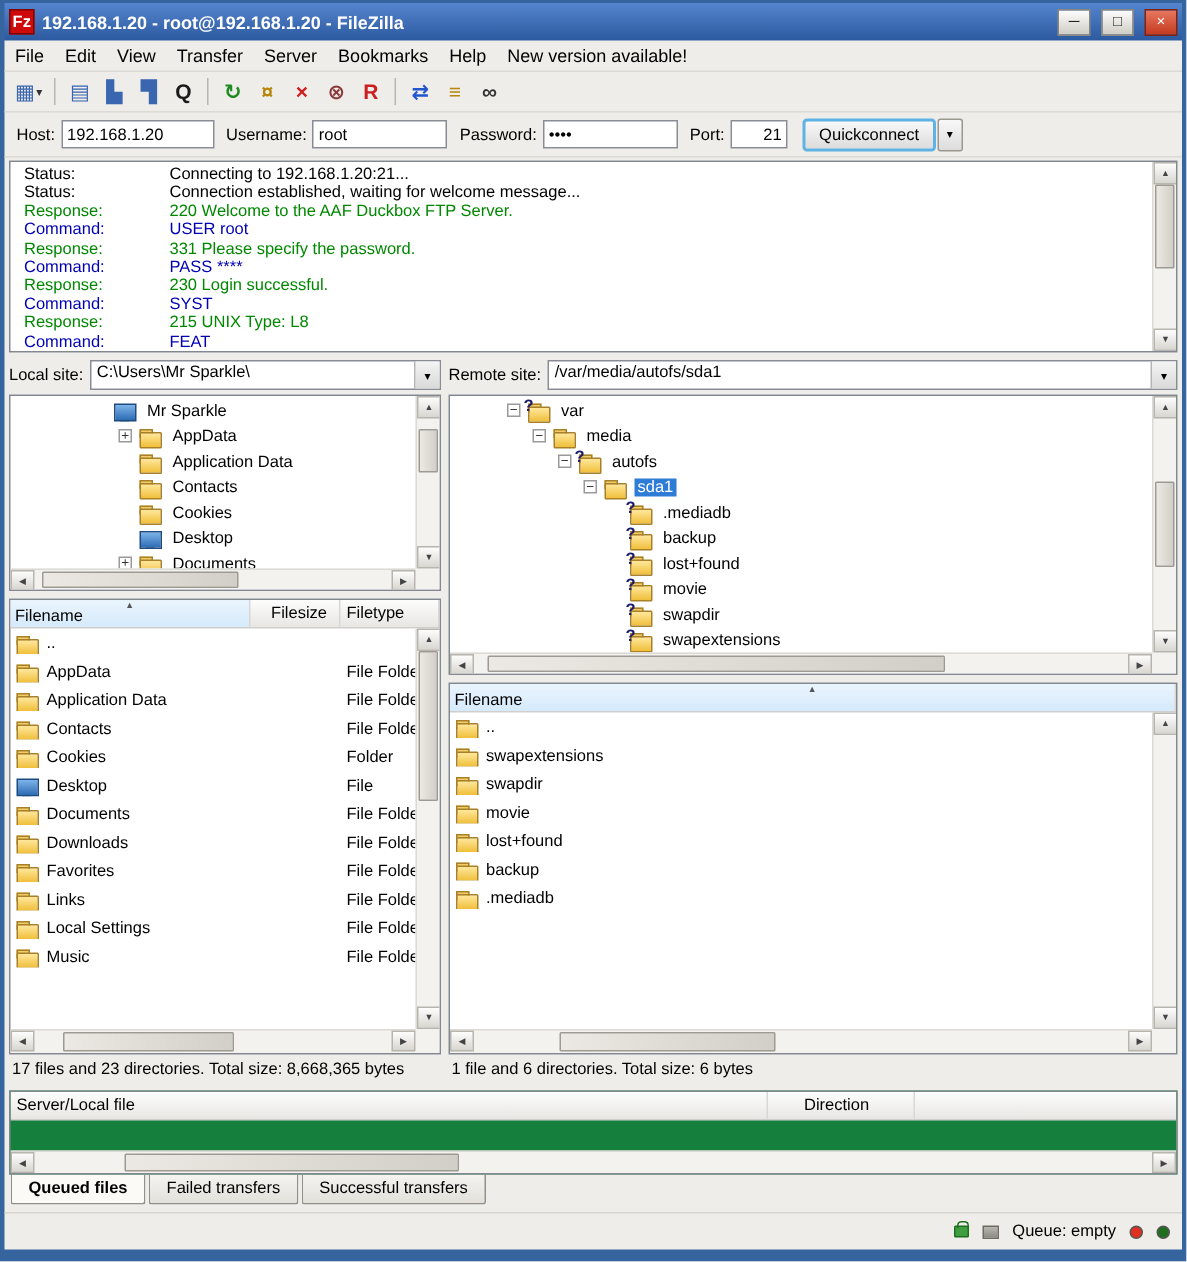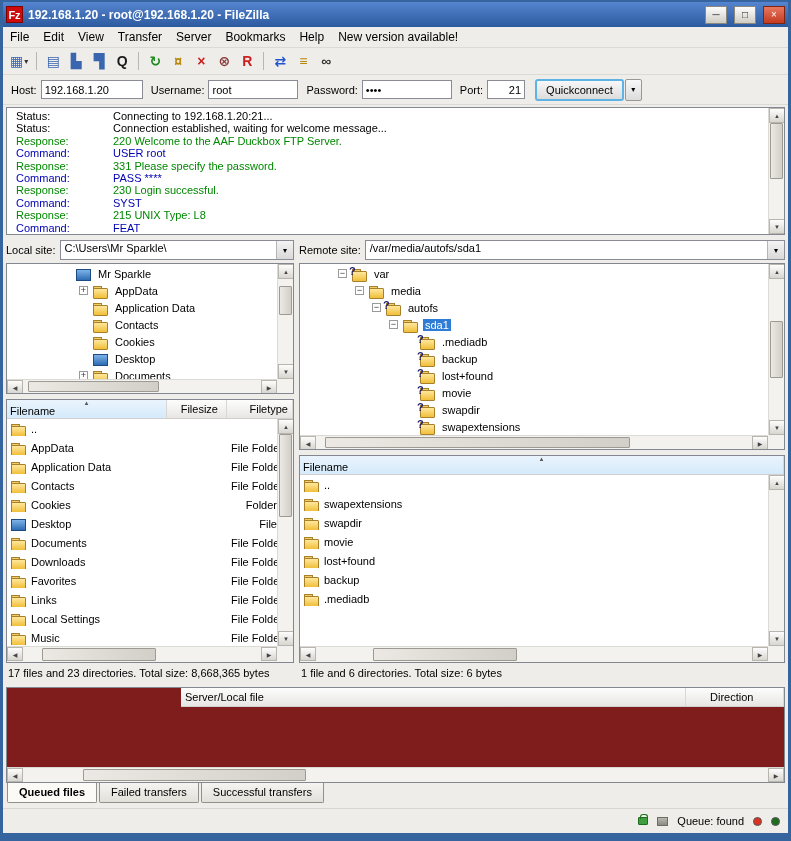--- a/index.html
+++ b/index.html
@@ -84,21 +84,21 @@
              display:flex; flex-direction:column; }
   .list-header { flex:none; height:19px; display:flex; background:linear-gradient(#fdfdfd,#e7e6e3);
                  border-bottom:1px solid #d0cfcd; overflow:hidden; }
   .hcell { position:relative; padding:3px 4px 0 4px; border-right:1px solid #d8d7d5; white-space:nowrap; overflow:hidden; }
   .hcell.sorted { background:linear-gradient(#eaf4fd,#d5eafb); }
   .sort-arrow { position:absolute; top:-1px; left:50%; transform:translateX(-50%); font-size:7px; color:#555; }
   .list-rows { flex:1; overflow:hidden; margin-right:16px; margin-bottom:16px; }
   .list-row { height:19px; display:flex; align-items:center; white-space:nowrap; }
   .c-name  { flex:none; width:160px; display:flex; align-items:center; padding-left:3px; overflow:hidden; }
   .c-size  { flex:none; width:60px; text-align:right; padding-right:8px; }
-  .c-type  { flex:1; padding-left:4px; overflow:hidden;text-align:right; }
+  .c-type  { flex:1; padding-left:4px; overflow:hidden; }
   .c-wide  { flex:1; display:flex; align-items:center; padding-left:3px; overflow:hidden; }
   .q0 { flex:none; width:505px; } .q1 { flex:none; width:78px;margin-left:20px; } .q2 { flex:1; border-right:none; }
 
   .pane-status { flex:none; height:20px; padding:4px 2px 0 2px; white-space:nowrap; overflow:hidden; }
 
   
   .ic { position:relative; flex:none; width:17px; height:14px; margin-right:4px; }
   .ic-folder::after, .ic-folder-q::after {
      content:""; position:absolute; left:1px; top:4px; width:13px; height:9px;
      background:linear-gradient(#ffe79c,#f0bf3a); border:1px solid #a8802a; border-radius:1px; }
@@ -130,22 +130,22 @@
   .logbox .sb.v { position:absolute; right:0; top:0; bottom:0; }
   .treebox .sb.v { position:absolute; right:0; top:0; bottom:14px; }
   .treebox .sb.h { position:absolute; left:0; bottom:0; width:calc(100% - 16px); }
   .listbox .sb.v { position:absolute; right:0; top:19px; bottom:16px; }
   .listbox .sb.h { position:absolute; left:0; bottom:0; width:calc(100% - 16px); height:16px; }
   .queuebox .sb.h { position:absolute; left:0; bottom:0; width:100%; height:15px; }
   .corner { position:absolute; right:0; bottom:0; width:16px; height:14px; background:#f3f2ef; }
   .listbox .corner { height:16px; }
 
   
-  .queuebox { flex:none; height:96px; margin:4px 3px 0 3px; background:#7f1d1d; border:1px solid #828790;
-              position:relative; overflow:hidden; display:flex; flex-direction:column;align-items:flex-end; }
+  .queuebox { flex:none; height:56px; margin:4px 3px 0 3px; background:#15803d; border:1px solid #828790;
+              position:relative; overflow:hidden; display:flex; flex-direction:column; }
   .queue-body { flex:1; }
   .tabs { flex:none; height:25px; display:flex; align-items:flex-start; padding:0 4px; gap:2px; }
   .tab { padding:3px 11px 4px 11px; background:linear-gradient(#f5f4f1,#e2e0d9); border:1px solid #92908a;
          border-top:none; border-radius:0 0 2px 2px; }
   .tab.active { font-weight:bold; background:#fbfaf7; }
 
   
   .statusbar { flex:none; height:25px; border-top:1px solid #d8d6d0; display:flex; align-items:center;
                padding:0 8px; gap:9px; }
   .sbar-spacer { flex:1; }
@@ -668,19 +668,19 @@
     <div class="tabs" id="tabs">
         <div class="tab active">Queued files</div>
         <div class="tab">Failed transfers</div>
         <div class="tab">Successful transfers</div>
       </div>
 
     <div class="statusbar">
       <div class="sbar-spacer"></div>
       <div class="mini-lock"></div>
       <div class="mini-plug"></div>
-      <span>Queue: found</span>
+      <span>Queue: empty</span>
       <div class="led led-red"></div>
       <div class="led led-green"></div>
     </div>
 
   </div>
 </div>
 
 </body></html>

